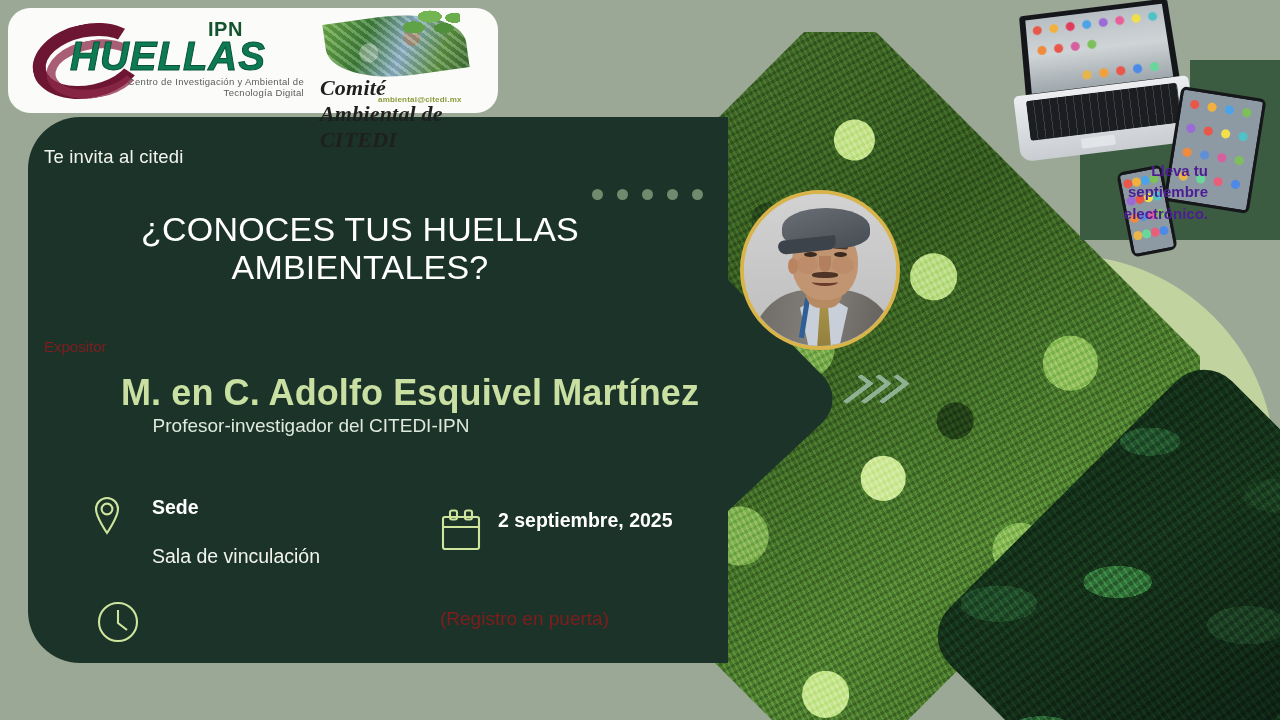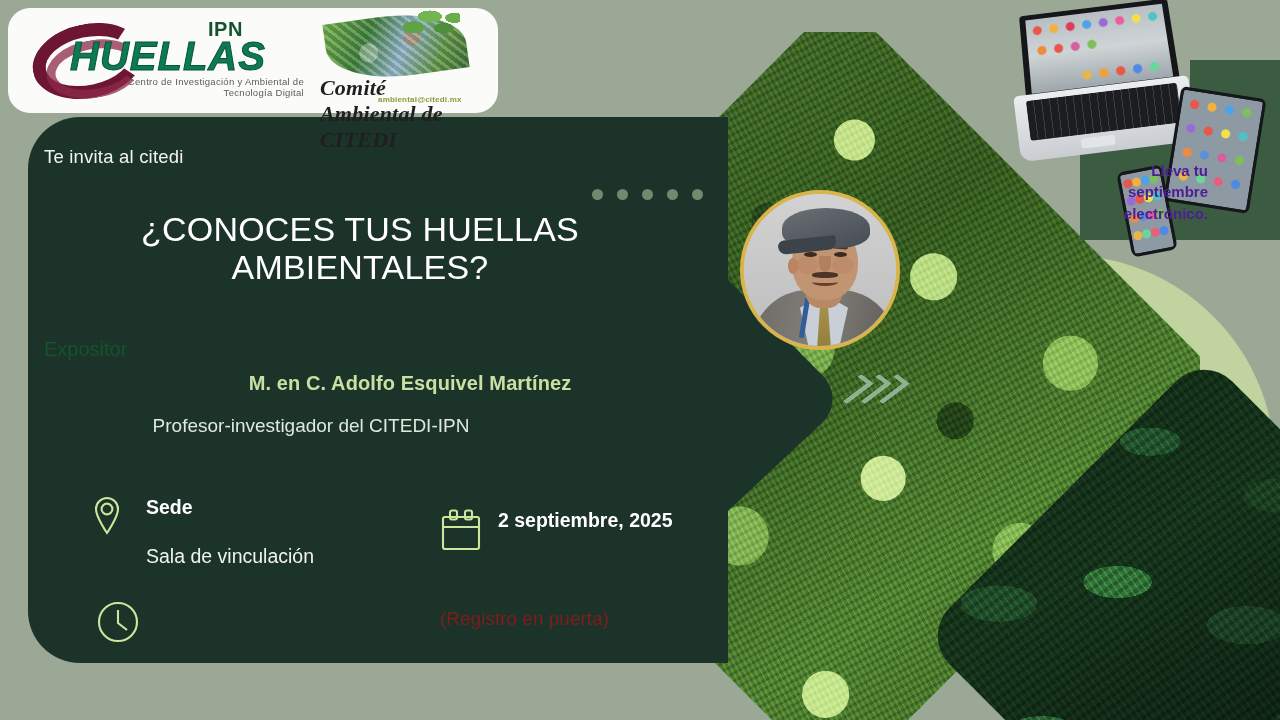--- a/index.html
+++ b/index.html
@@ -208,46 +208,46 @@
   .title{
     position:absolute; left:60px; top:204px; width:600px; z-index:9;
     color:#ffffff; font-weight:normal; font-size:34px; line-height:1.12;
     text-align:center; letter-spacing:.2px;
     text-transform:uppercase;
     margin-top:6px;
   }
 
   .expositor-lbl{
     position:absolute; left:44px; top:338px; z-index:9;
-    color:#14532d; font-size:20px;
+    color:#7f1d1d; font-size:15px;
   }
   .speaker-name{
     position:absolute; left:60px; top:372px; width:700px; z-index:9;
-    color:#c9e0a2; font-weight:bold; font-size:20px; letter-spacing:.1px;
+    color:#c9e0a2; font-weight:bold; font-size:36px; letter-spacing:.1px;
     text-align:center;
   }
   .speaker-role{
     position:absolute; left:60px; top:415px; width:502px; z-index:9;
     color:#dfe9dc; font-size:19px; text-align:center;
   }
   .chevrons{
     position:absolute; left:846px; top:372px; z-index:9; display:flex; gap:2px;
   }
   .chev{
     width:16px; height:34px;
     border-right:5px solid #8fb093;
     border-top:5px solid #8fb093;
     transform: rotate(45deg) skew(-8deg,-8deg);
     border-radius:2px;
   }
 
   
   .info{ position:absolute; z-index:9; }
   .ico{ stroke:#cfe49c; fill:none; stroke-width:2.1; }
-  .row-sede{ left:92px; top:495px; display:flex; gap:24px; align-items:flex-start; }
+  .row-sede{ left:92px; top:495px; display:flex; gap:30px; align-items:flex-start; }
   .lbl-b{ color:#ffffff; font-weight:bold; font-size:19.5px; line-height:1.25; }
   .lbl-n{ color:#f1f4ee; font-size:19.5px; line-height:1.3;margin-top:25px; }
   .row-date{ left:440px; top:508px; display:flex; gap:16px; align-items:flex-start; }
   .row-time{ left:96px; top:600px; display:flex; gap:16px; align-items:center; }
   .row-reg{ left:440px; top:608px; }
   .lbl-reg{ color:#7f1d1d; font-size:19px; }
 
   
   .portrait{
     position:absolute; left:740px; top:190px; width:160px; height:160px;

